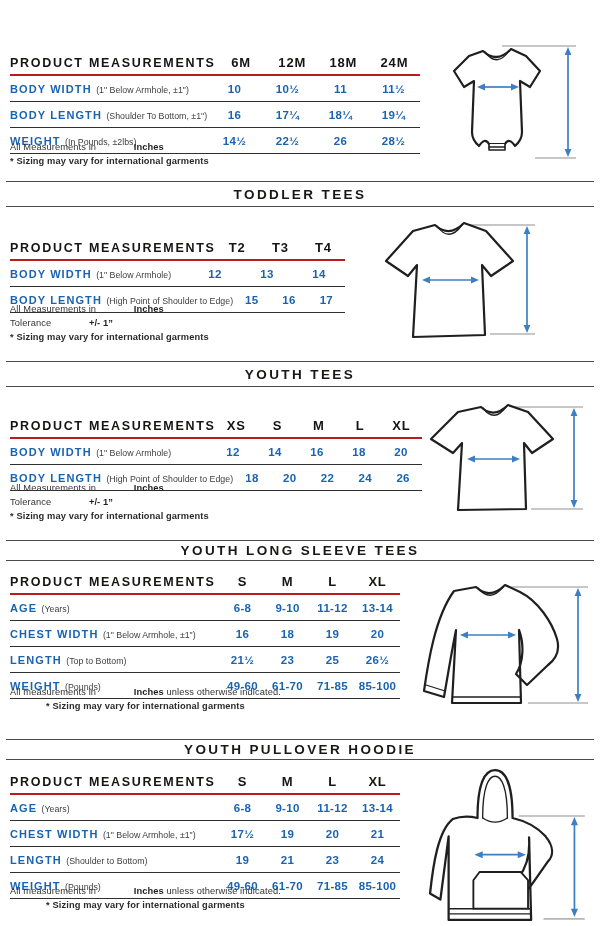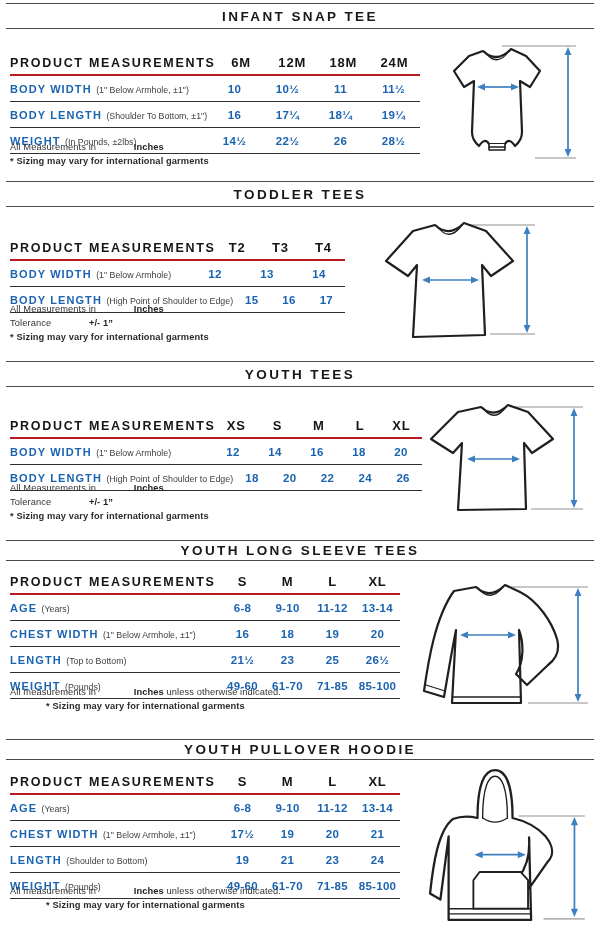--- a/index.html
+++ b/index.html
@@ -29,23 +29,20 @@
   .guide{stroke:#b5b5b5;stroke-width:1.6;}
   .arrow{stroke:#3e7fc1;stroke-width:1.7;}
   .ah{fill:#3e7fc1;stroke:none;}
 </style>
 </head>
 <body>
 
 <div class="page">
 
   <div class="sec">
-    <div class="band" style="top:3px;">
-      <div class="t">INFANT SNAP TEE</div>
-    </div>
     <div class="tbl" style="top:52px;width:410px;">
       <div class="trow head">
         <div class="hlabel">PRODUCT MEASUREMENTS</div>
         <div class="hcell w53">6M</div>
         <div class="hcell w53">12M</div>
         <div class="hcell w53">18M</div>
         <div class="hcell w53">24M</div>
       </div>
       <div class="trow">
         <div class="rlabel"><span class="rl">BODY WIDTH</span> <span class="rn">(1" Below Armhole, ±1")</span></div>

